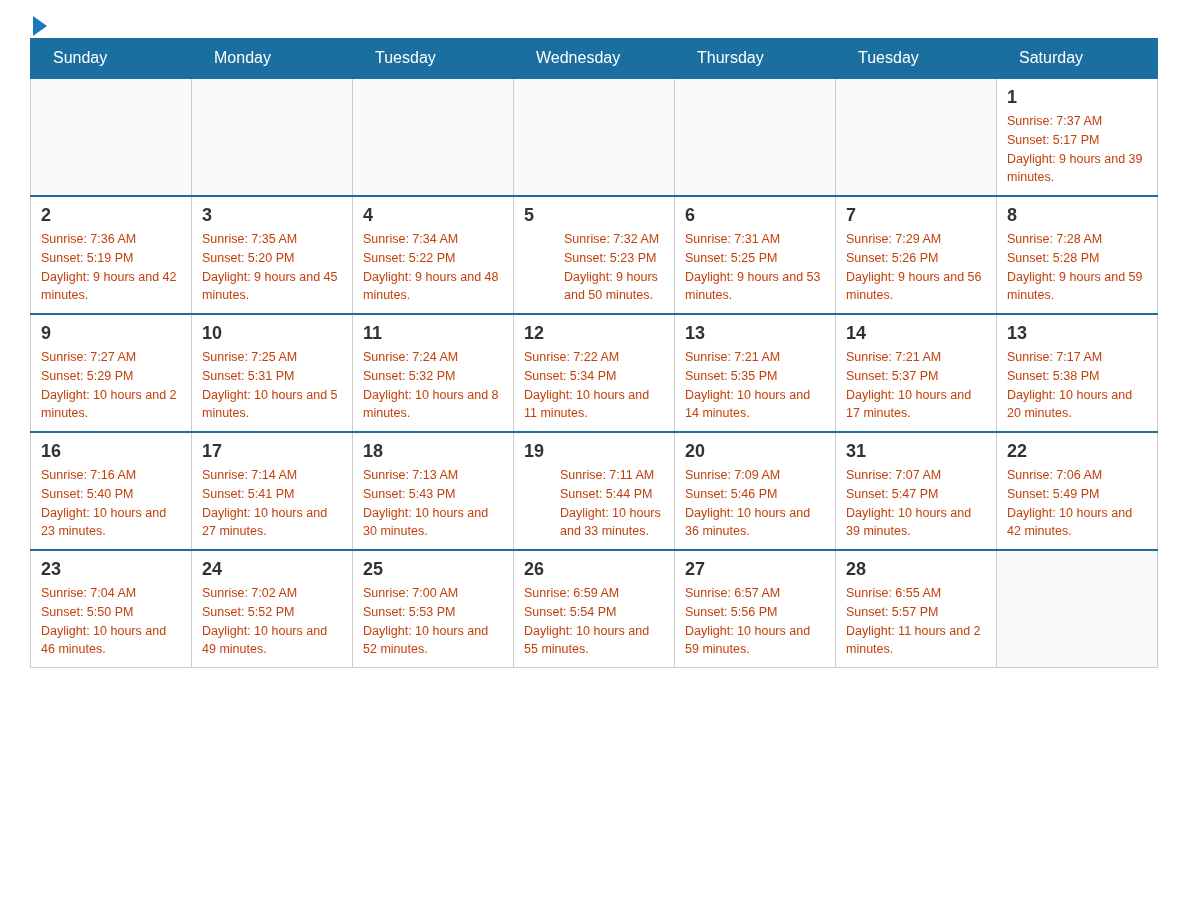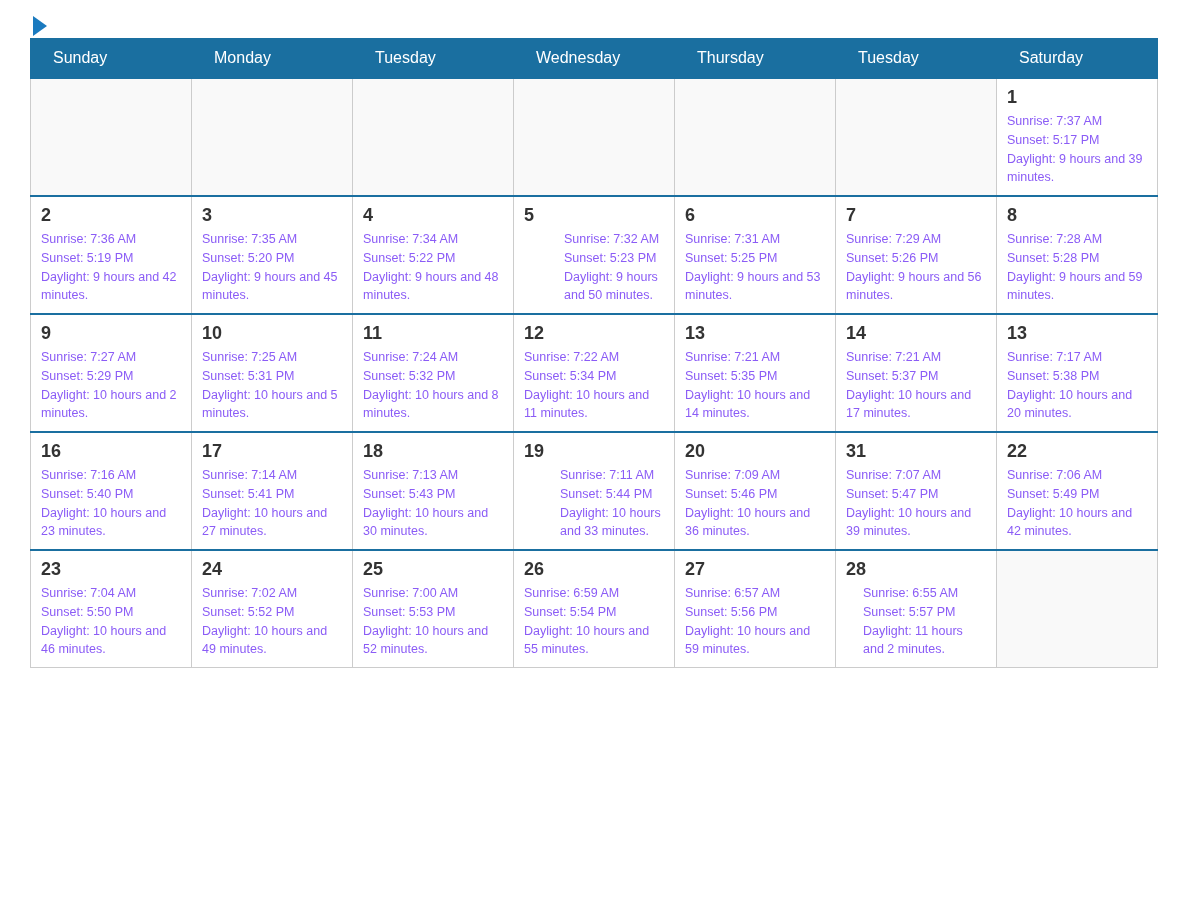--- a/index.html
+++ b/index.html
@@ -87,21 +87,21 @@
     }
     .day-num {
       font-size: 18px;
       font-weight: bold;
       color: #333;
       margin-bottom: 4px;
     }
     .day-info {
       font-size: 12.5px;
       line-height: 1.5;
-      color: #8b5cf6;
+      color: #c2410c;
     }
     .week-row td {
       border-top: 2px solid #1a6fa0;
     }
   </style>
 </head>
 <body>
 
 <div class="header">
   <div class="logo">
@@ -302,20 +302,20 @@
 Daylight: 10 hours and 55 minutes.</div>
         </td>
         <td>
           <div class="day-num">27</div>
           <div class="day-info" style="white-space: pre-line;">Sunrise: 6:57 AM
 Sunset: 5:56 PM
 Daylight: 10 hours and 59 minutes.</div>
         </td>
         <td>
           <div class="day-num">28</div>
-          <div class="day-info" style="white-space: pre-line; margin-left: 17px;">Sunrise: 6:55 AM
+          <div class="day-info" style="white-space: pre-line;">Sunrise: 6:55 AM
 Sunset: 5:57 PM
 Daylight: 11 hours and 2 minutes.</div>
         </td>
         <td class="empty"></td>
       </tr>
     </tbody>
 </table>
 
 </body></html>

